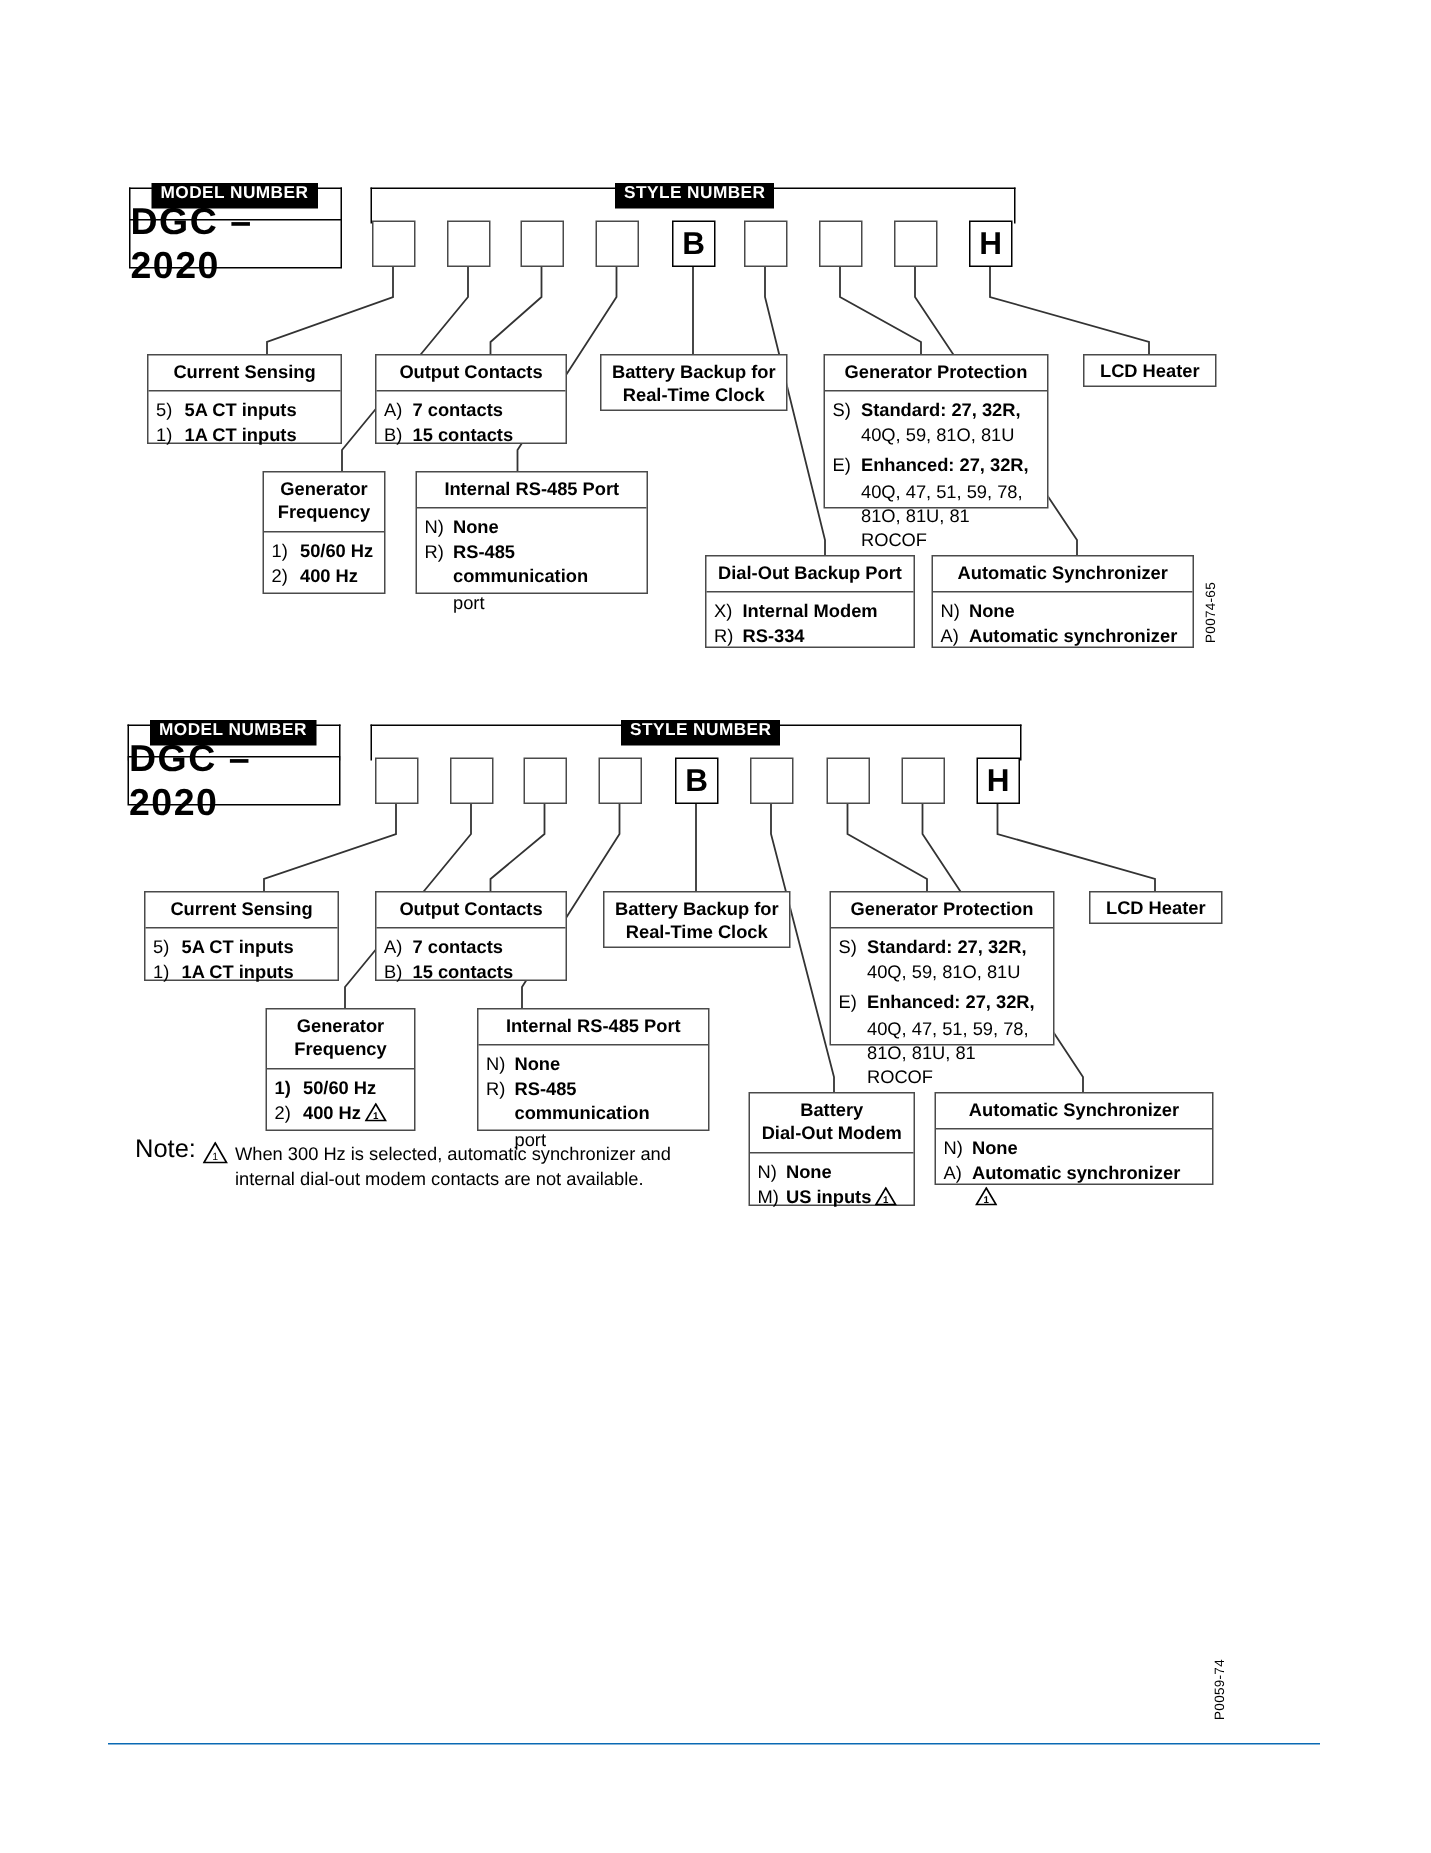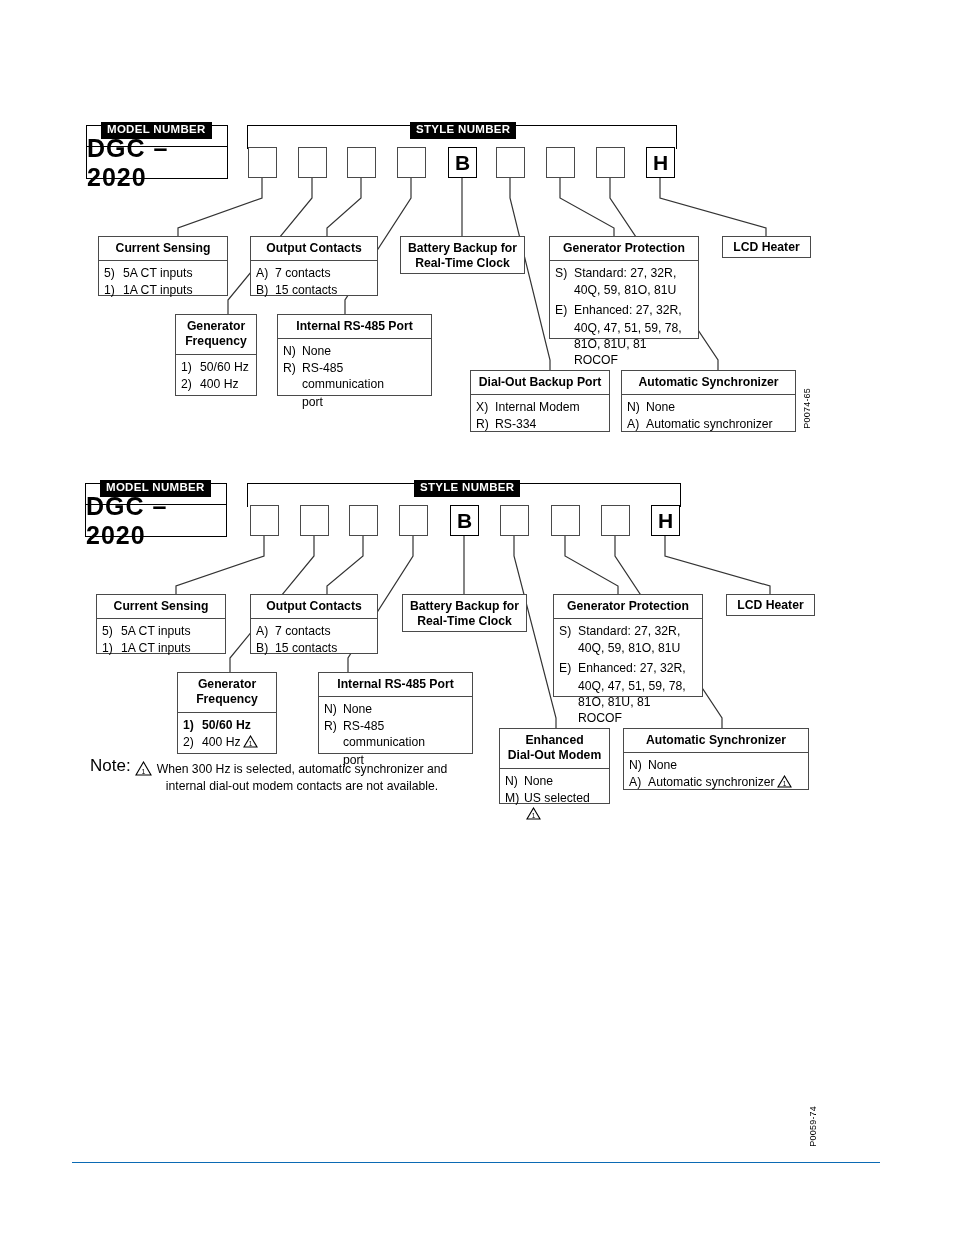--- a/index.html
+++ b/index.html
@@ -25,36 +25,36 @@
         display:flex;align-items:center;justify-content:center;font-size:21px;font-weight:bold;}
   .cbox.filled{border:1.8px solid #000;}
 
   
   .card{position:absolute;border:1.3px solid #4a4a4a;box-sizing:border-box;background:#fff;}
   .card .hdr{font-weight:bold;font-size:12.2px;text-align:center;padding:4px 4px 4px 4px;line-height:1.25;}
   .card .hdr.div{border-bottom:1.2px solid #4a4a4a;}
   .card .body{padding:4px 5px 5px 5px;}
   .card .row{display:flex;font-size:12.2px;line-height:1.32;margin-bottom:1px;}
   .card .row .k{width:19px;flex:none;}
-  .card .row .v{flex:1;}
+  .card .row .v{flex:1;font-weight:bold;}
   .cont{font-size:12.2px;line-height:1.32;padding-left:19px;}
 
   
   .warn{display:inline-block;width:15px;height:13px;vertical-align:-2px;position:relative;margin-left:2px;}
   .warn svg{display:block;}
 
   
   .conn{position:absolute;left:0;top:0;overflow:visible;pointer-events:none;}
 
   
   .vcode{position:absolute;font-size:9px;writing-mode:vertical-rl;transform:rotate(180deg);
          letter-spacing:.2px;white-space:nowrap;}
 
   
-  .note{position:absolute;display:flex;align-items:flex-start;text-align:center;}
+  .note{position:absolute;display:flex;align-items:flex-start;}
   .note .nlabel{font-size:17px;margin-right:4px;line-height:1.1;}
   .note .ntri{margin-right:5px;margin-top:4px;}
   .note .ntext{font-size:12.2px;line-height:1.36;padding-top:4px;}
 
   .hr{position:absolute;height:0;border-top:1.6px solid #0b6ab4;}
 </style>
 </head>
 <body>
 
 <div class="page">
@@ -311,30 +311,30 @@
       <div class="cont">port</div>
     </div>
   </div>
 
   <div class="card" style="left:402px;top:236px;width:125px;height:38px;">
     <div class="hdr" style="white-space:pre-line;">Battery Backup for
 Real-Time Clock</div>
   </div>
 
   <div class="card" style="left:499px;top:370px;width:111px;height:76px;">
-    <div class="hdr div" style="white-space:pre-line;">Enhanced
+    <div class="hdr div" style="white-space:pre-line;">Battery
 Dial-Out Modem</div>
     <div class="body">
       <div class="row">
             <span class="k">N)</span>
             <span class="v">None</span>
           </div>
       <div class="row">
             <span class="k">M)</span>
-            <span class="v"><span>US selected</span><span class="warn"><svg viewBox="0 0 15 13" width="15" height="13">
+            <span class="v"><span>US inputs</span><span class="warn"><svg viewBox="0 0 15 13" width="15" height="13">
                   <polygon points="7.5,1 14,12 1,12" fill="none" stroke="#000" stroke-width="1.1"></polygon>
                   <text x="7.5" y="11" font-size="6.5" text-anchor="middle" font-family="Liberation Sans, sans-serif">1</text>
                 </svg></span></span>
           </div>
     </div>
   </div>
 
   <div class="card" style="left:553px;top:236px;width:150px;height:103px;">
     <div class="hdr div">Generator Protection</div>
     <div class="body">

